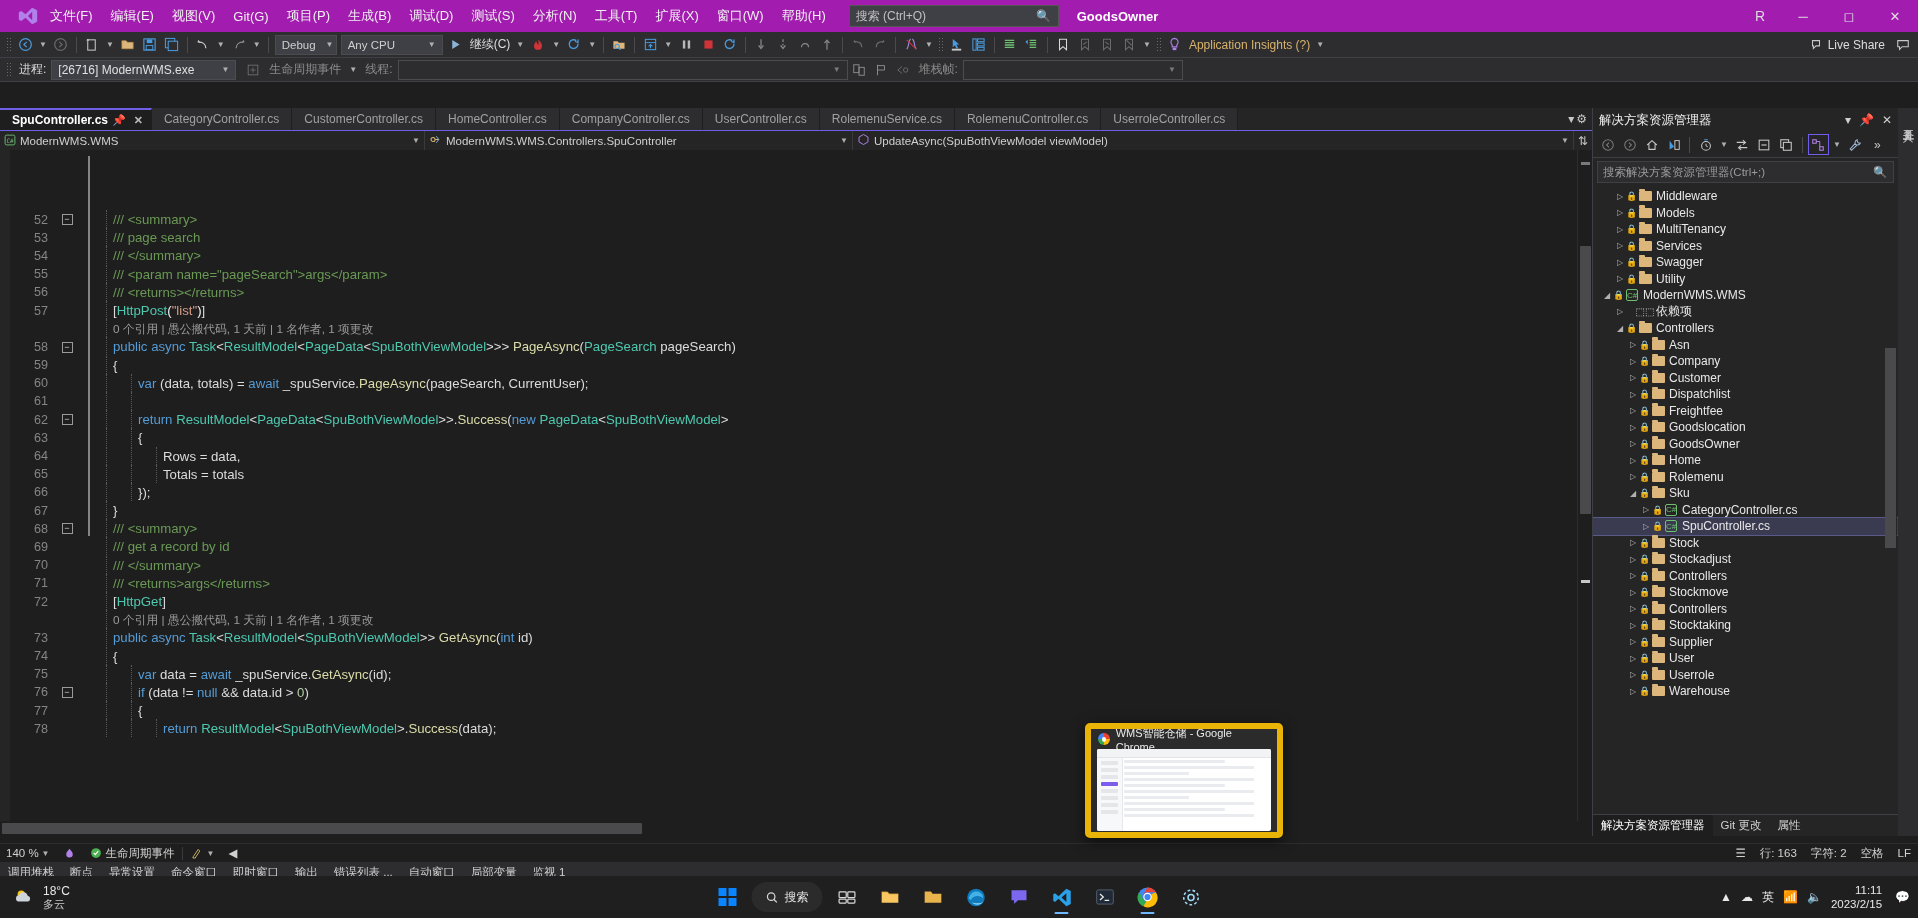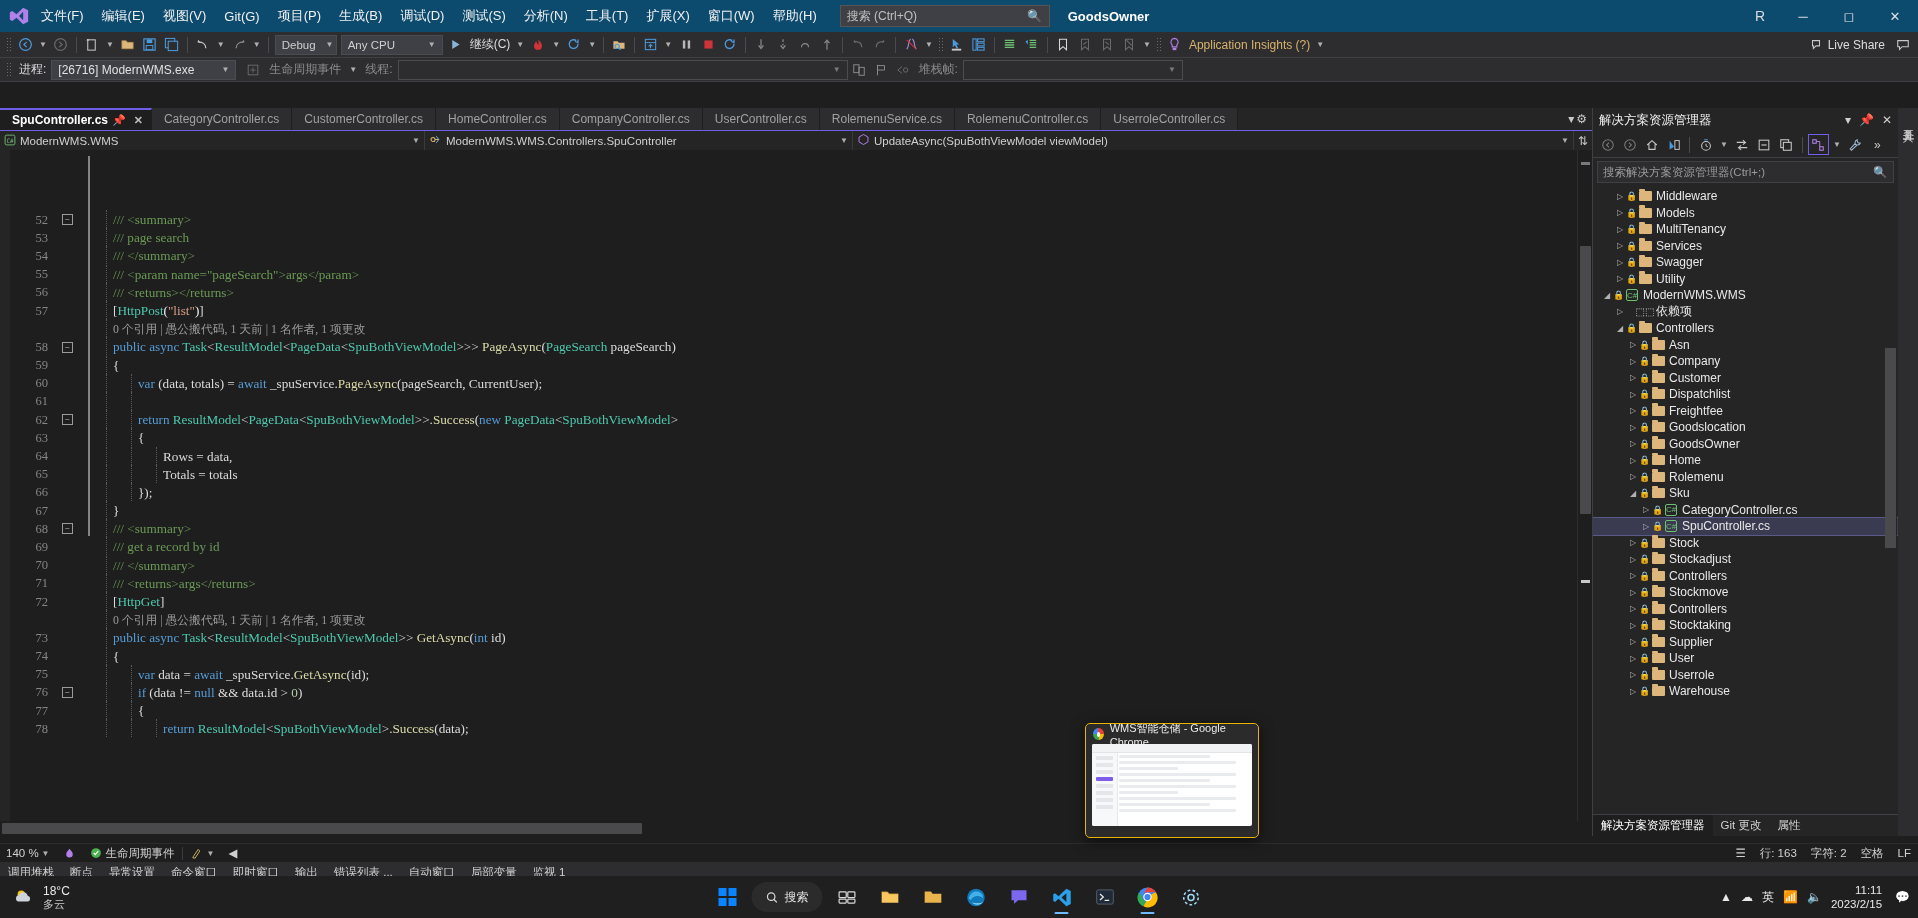--- a/index.html
+++ b/index.html
@@ -1,22 +1,22 @@
 <!DOCTYPE html>
 <html><head>
 <meta charset="utf-8">
 <style>
   * { box-sizing: border-box; margin:0; padding:0; }
   html,body { width:1918px; height:918px; overflow:hidden; background:#1e1e1e;
     font-family:"Liberation Sans", sans-serif; color:#f1f1f1; }
   body { position:relative; }
 
   
-  .menubar { height:32px; background:#0c4a6e; display:flex; align-items:center;
-    padding-left:6px; position:relative; }
+  .menubar { height:32px; background:#a21caf; display:flex; align-items:center;
+    padding-left:15px; position:relative; }
   .vs-logo { width:26px; height:26px; display:flex; align-items:center; justify-content:center; }
   .vs-logo svg { width:20px; height:20px; }
   .menu-item { font-size:13px; color:#f1f1f1; padding:5px 9px; white-space:nowrap; cursor:default; }
   .search-box { margin-left:14px; width:210px; height:22px; background:#3f3f46;
     border:1px solid #555; display:flex; align-items:center; padding:0 6px;
     font-size:12px; color:#c0c0c0; position:relative; }
   .search-box .sicon { position:absolute; right:6px; color:#d0d0d0; font-size:12px; }
   .proj-name { margin-left:18px; font-size:13px; font-weight:bold; color:#fff; }
   .win-right { position:absolute; right:0; top:0; height:32px; display:flex; align-items:center; }
   .acct { width:40px; text-align:center; font-size:14px; color:#dcdcdc; }
@@ -72,21 +72,21 @@
   .navseg { display:flex; align-items:center; padding:0 4px; color:#d0d0d0;
     border-right:1px solid #3a3a3c; gap:4px; position:relative; }
   .navseg .nc { margin-left:auto; font-size:8px; color:#aaa; padding-left:8px; }
   .navseg.s1 { width:425px; }
   .navseg.s2 { width:428px; }
   .navseg.s3 { flex:1; }
   .nav-split { width:18px; display:flex; align-items:center; justify-content:center; color:#c8c8c8; font-size:12px; }
 
   
   .codewrap { flex:1; position:relative; overflow:hidden; background:#1e1e1e; display:flex; }
-  .code { position:relative; flex:1; font-family:Liberation Serif, serif;
+  .code { position:relative; flex:1; font-family:Liberation Sans, sans-serif;
     font-size:13.2px; line-height:18.2px; padding-top:6px; white-space:pre; overflow:hidden; }
   .ln { display:flex; height:18.2px; align-items:center; }
   .ln .num { width:46px; text-align:right; padding-right:8px; color:#858585; flex:none;
     font-size:12.6px; }
   .ln .glyph { width:22px; flex:none; display:flex; align-items:center; justify-content:center; }
   .ln .fold { width:11px; height:11px; border:1px solid #9a9a9a; color:#d0d0d0;
     font-size:9px; line-height:9px; display:flex; align-items:center; justify-content:center; }
   .ln .txt { flex:1; padding-left:6px; }
   .ind { display:inline-block; border-left:1px dotted #5a5a5a; height:18px;
     vertical-align:-4px; margin-right:0; }
@@ -183,22 +183,22 @@
     border-radius:4px; position:relative; }
   .tb-ic.run::after { content:""; position:absolute; bottom:2px; left:50%;
     transform:translateX(-50%); width:14px; height:2.5px; background:#70b9ff; border-radius:2px; }
   .tb-search { height:30px; background:#2b2b2b; border-radius:16px; display:flex;
     align-items:center; gap:6px; padding:0 14px; font-size:12px; color:#e0e0e0; }
   .tray { position:absolute; right:8px; display:flex; align-items:center; gap:9px;
     font-size:12px; color:#e8e8e8; }
   .clock { text-align:right; font-size:11.5px; line-height:14px; padding-right:4px; }
 
   
-  .preview { position:absolute; left:1085px; top:723px; width:174px; height:115px;
-    background:#2b2b2b; border:1px solid #eab308; border-radius:5px; overflow:hidden;
+  .preview { position:absolute; left:1085px; top:723px; width:198px; height:115px;
+    background:#2b2b2b; border:6px solid #eab308; border-radius:5px; overflow:hidden;
     box-shadow:0 3px 14px rgba(0,0,0,.6); }
   .preview .phead { height:20px; display:flex; align-items:center; gap:6px; padding:0 7px;
     font-size:11px; color:#eaeaea; }
   .preview .pbody { margin:0 6px 6px 6px; height:82px; background:#fff; border-radius:2px;
     position:relative; overflow:hidden; }
   .mini-top { height:9px; background:#f2f3f5; border-bottom:1px solid #e2e4e8; }
   .mini-side { position:absolute; left:0; top:9px; bottom:0; width:26px; background:#f7f8fa;
     border-right:1px solid #e8e8ec; }
   .mini-row { height:4px; margin:3px 4px; background:#e4e6ea; border-radius:1px; }
   .mini-row.hl { background:#7c5ce8; }

